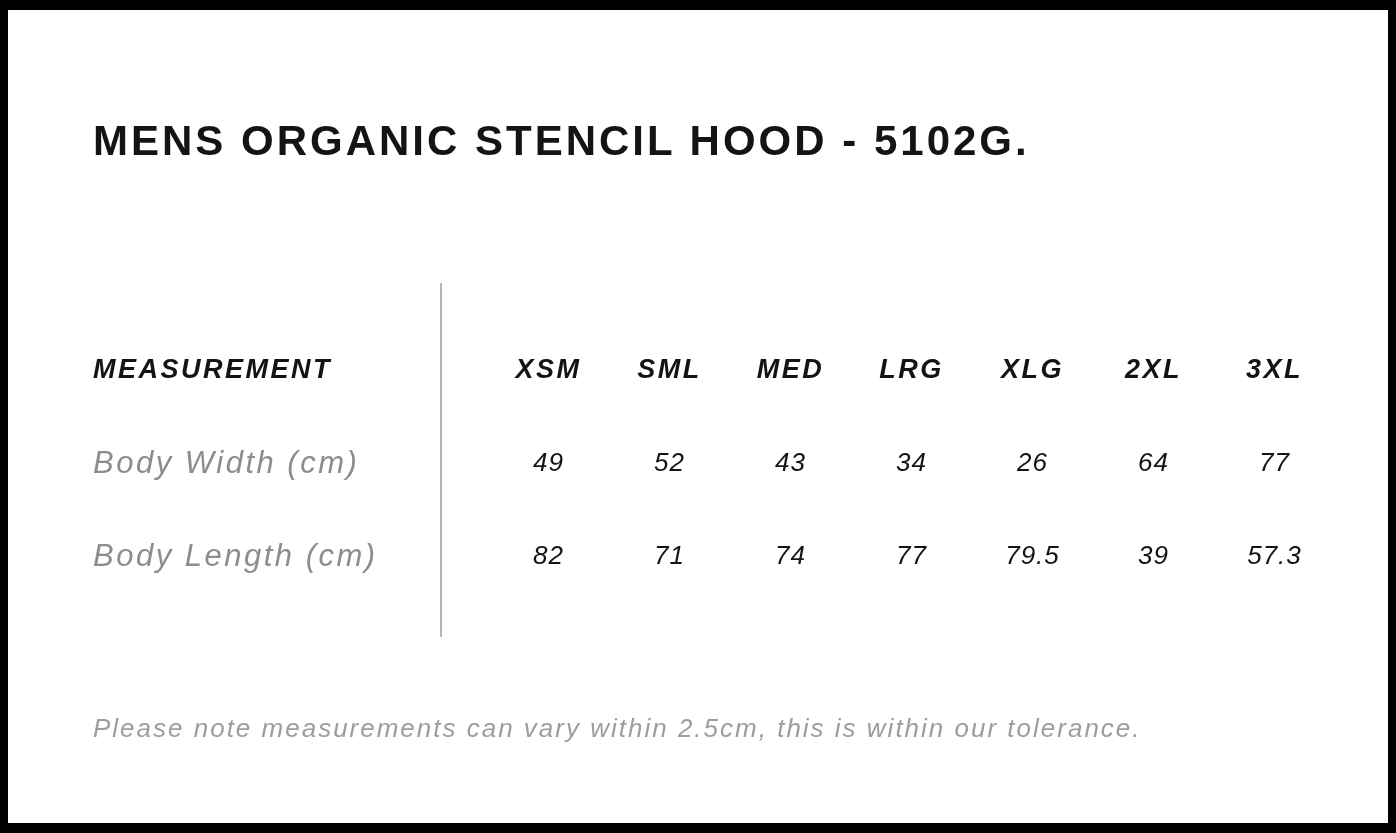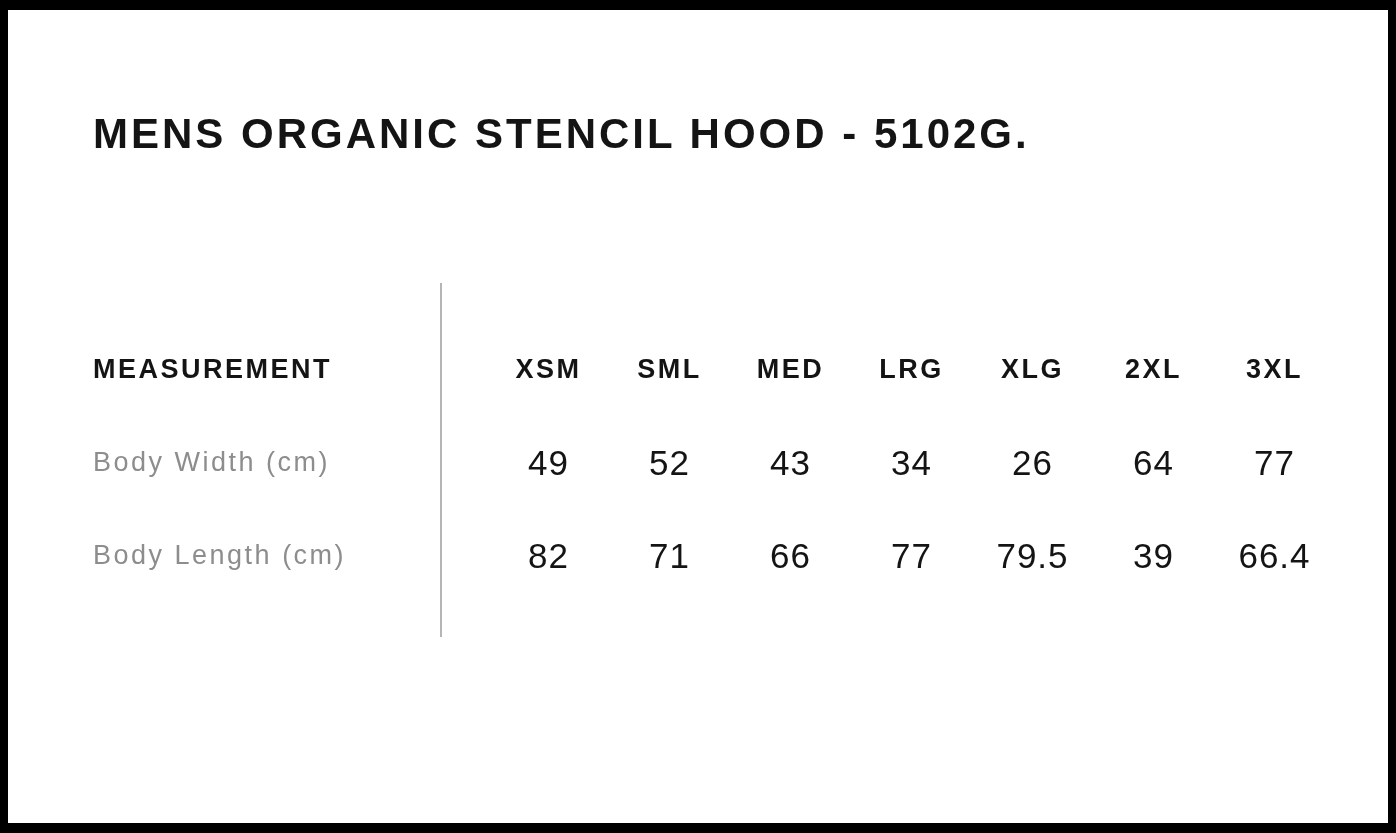--- a/index.html
+++ b/index.html
@@ -12,21 +12,21 @@
     background: #ffffff;
     border: solid #000000;
     border-width: 10px 8px;
     font-family: "Liberation Sans", sans-serif;
     overflow: hidden;
   }
 
   .title {
     position: absolute;
     left: 85px;
-    top: 101px;
+    top: 108px;
     margin: 0;
     font-size: 42px;
     font-weight: 700;
     letter-spacing: 3px;
     line-height: 1.1;
     color: #141414;
     white-space: nowrap;
   }
 
   .divider {
@@ -46,37 +46,38 @@
     grid-template-columns: 395px repeat(7, 121px);
     grid-auto-rows: 93px;
   }
   .trow { display: contents; }
 
   .cell {
     display: flex;
     align-items: center;
     justify-content: center;
     white-space: nowrap;
+    font-style: italic;
   }
   .cell.left { justify-content: flex-start; }
 
   .header-cell {
     font-size: 27px;
     font-weight: 700;
     letter-spacing: 2.5px;
     color: #141414;
   }
   .row-label {
-    font-size: 27px;
+    font-size: 31px;
     font-weight: 400;
     letter-spacing: 2.5px;
     color: #8d8d8d;
   }
   .value-cell {
-    font-size: 35px;
+    font-size: 26px;
     font-weight: 400;
     letter-spacing: 1px;
     color: #141414;
   }
 
   .note {
     position: absolute;
     left: 85px;
     top: 703px;
     margin: 0;
@@ -117,23 +118,24 @@
       <div class="cell value-cell">34</div>
       <div class="cell value-cell">26</div>
       <div class="cell value-cell">64</div>
       <div class="cell value-cell">77</div>
     </div>
 
     <div class="trow">
       <div class="cell left row-label">Body Length (cm)</div>
       <div class="cell value-cell">82</div>
       <div class="cell value-cell">71</div>
-      <div class="cell value-cell">66</div>
+      <div class="cell value-cell">74</div>
       <div class="cell value-cell">77</div>
       <div class="cell value-cell">79.5</div>
       <div class="cell value-cell">39</div>
-      <div class="cell value-cell">66.4</div>
+      <div class="cell value-cell">57.3</div>
     </div>
 
   </div>
 
+  <p class="note">Please note measurements can vary within 2.5cm, this is within our tolerance.</p>
 
 </div>
 
 </body></html>

